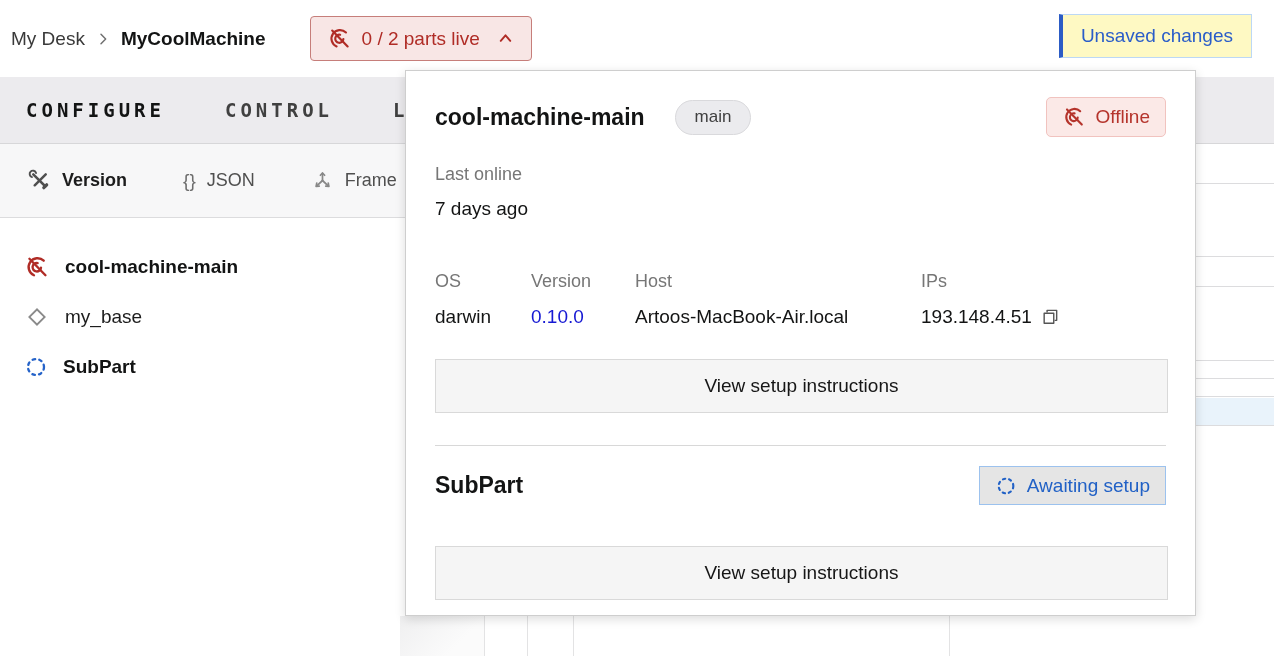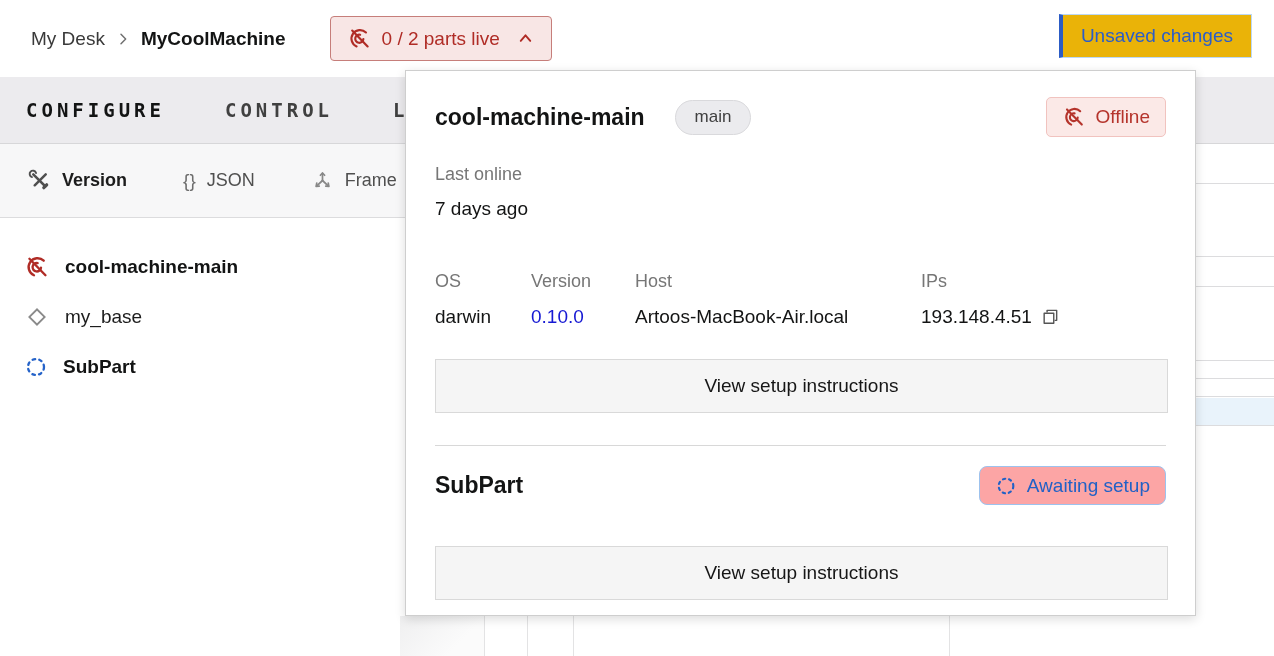--- a/index.html
+++ b/index.html
@@ -2,28 +2,28 @@
 <html><head>
 <meta charset="utf-8">
 <style>
   * { box-sizing: border-box; margin: 0; padding: 0; }
   html,body { background:#ffffff; }
   body { font-family:"Liberation Sans", sans-serif; color:#161616; }
   .app { position:relative; width:1274px; height:656px; overflow:hidden; background:#fff; }
 
   
   .header { position:absolute; top:0; left:0; width:1274px; height:77px; background:#fff; display:flex; align-items:center; }
-  .breadcrumb { display:flex; align-items:center; gap:10px; margin-left:31px; font-size:19px; }
+  .breadcrumb { display:flex; align-items:center; gap:10px; margin-left:11px; font-size:19px; }
   .crumb { color:#3a3a3a; }
   .crumb-sep { display:flex; align-items:center; color:#6f6f6f; }
   .crumb-current { font-weight:700; color:#131414; }
   .parts-badge { display:flex; align-items:center; gap:10px; margin-left:44px; height:45px; padding:0 16px;
     background:#f8e6e5; border:1px solid #c67e7a; border-radius:4px; color:#b02c26; font-size:19px; cursor:pointer; }
   .unsaved { position:absolute; right:22px; top:14px; height:44px; display:flex; align-items:center; padding:0 18px;
-    background:#eab308; border:1px solid #bcd8f5; border-left:4px solid #2c5cc5; color:#2a5dc9; font-size:19px; }
+    background:#fef9c3; border:1px solid #bcd8f5; border-left:4px solid #2c5cc5; color:#2a5dc9; font-size:19px; }
 
   
   .tabbar { position:absolute; top:77px; left:0; width:1274px; height:67px; background:#ecebee; border-bottom:1px solid #d7d7d9;
     display:flex; align-items:center; gap:60px; padding-left:26px;
     font-family:"DejaVu Sans Mono", monospace; font-size:19px; letter-spacing:4px; }
   .tab { color:#404040; cursor:pointer; white-space:nowrap;font-weight:bold; }
   .tab.active { color:#131414; font-weight:700; }
 
   
   .toolbar { position:absolute; top:144px; left:0; width:600px; height:74px; background:#f7f7f8; border-bottom:1px solid #dcdcde;
@@ -62,21 +62,21 @@
   .last-online .kv-value { margin-top:13px; }
   .info-grid { display:flex; margin-top:51px; }
   .col-os { width:96px; } .col-version { width:104px; } .col-host { width:286px; } .col-ips { flex:1; }
   .info-grid .kv-value { margin-top:14px; display:flex; align-items:center; gap:8px; }
   .link-blue { color:#1619d3; cursor:pointer; }
   .setup-btn { margin-top:31px; width:733px; height:54px; background:#f5f5f5; border:1px solid #d9d9d9;
     font-family:"Liberation Sans", sans-serif; font-size:19px; color:#161616; cursor:pointer; }
   .panel-divider { margin-top:32px; height:1px; background:#d8d8d8; width:100%; }
   .sub-section { padding:20px 29px 0 29px; }
   .awaiting-badge { margin-left:auto; height:39px; display:flex; align-items:center; gap:10px; padding:0 15px;
-    background:#fca5a5; border:1px solid #9cc2ee; border-radius:8px; color:#2161c6; font-size:19px; cursor:pointer; }
+    background:#e5e5e5; border:1px solid #9cc2ee; border-radius:0; color:#2161c6; font-size:19px; cursor:pointer; }
   .icon { display:inline-flex; align-items:center; justify-content:center; flex:none; }
 </style>
 </head>
 <body>
 
 <div class="app">
 
   <div class="header">
     <div class="breadcrumb">
       <span class="crumb">My Desk</span>

